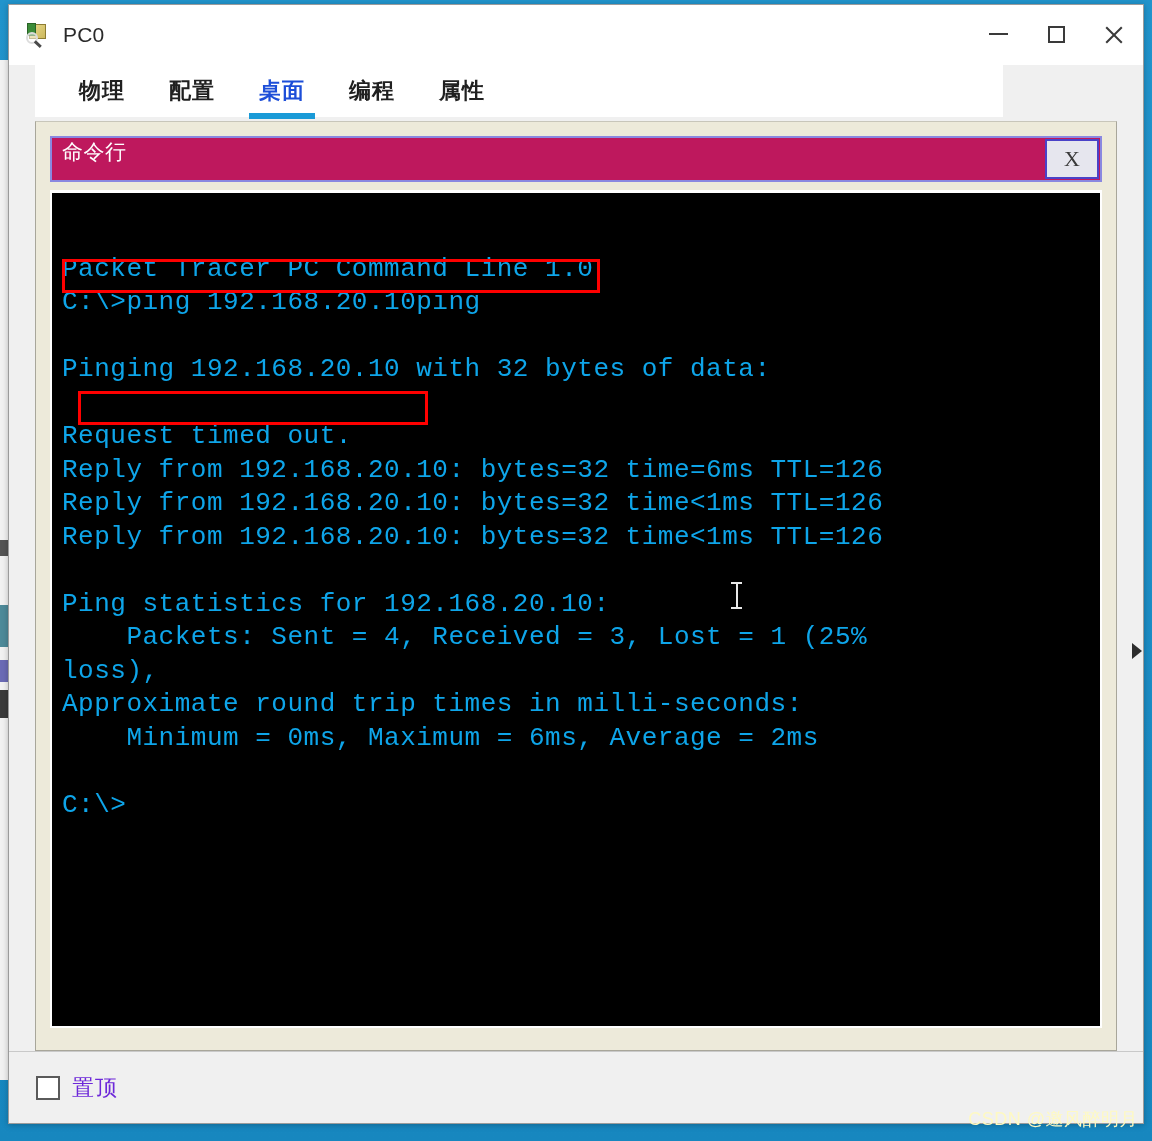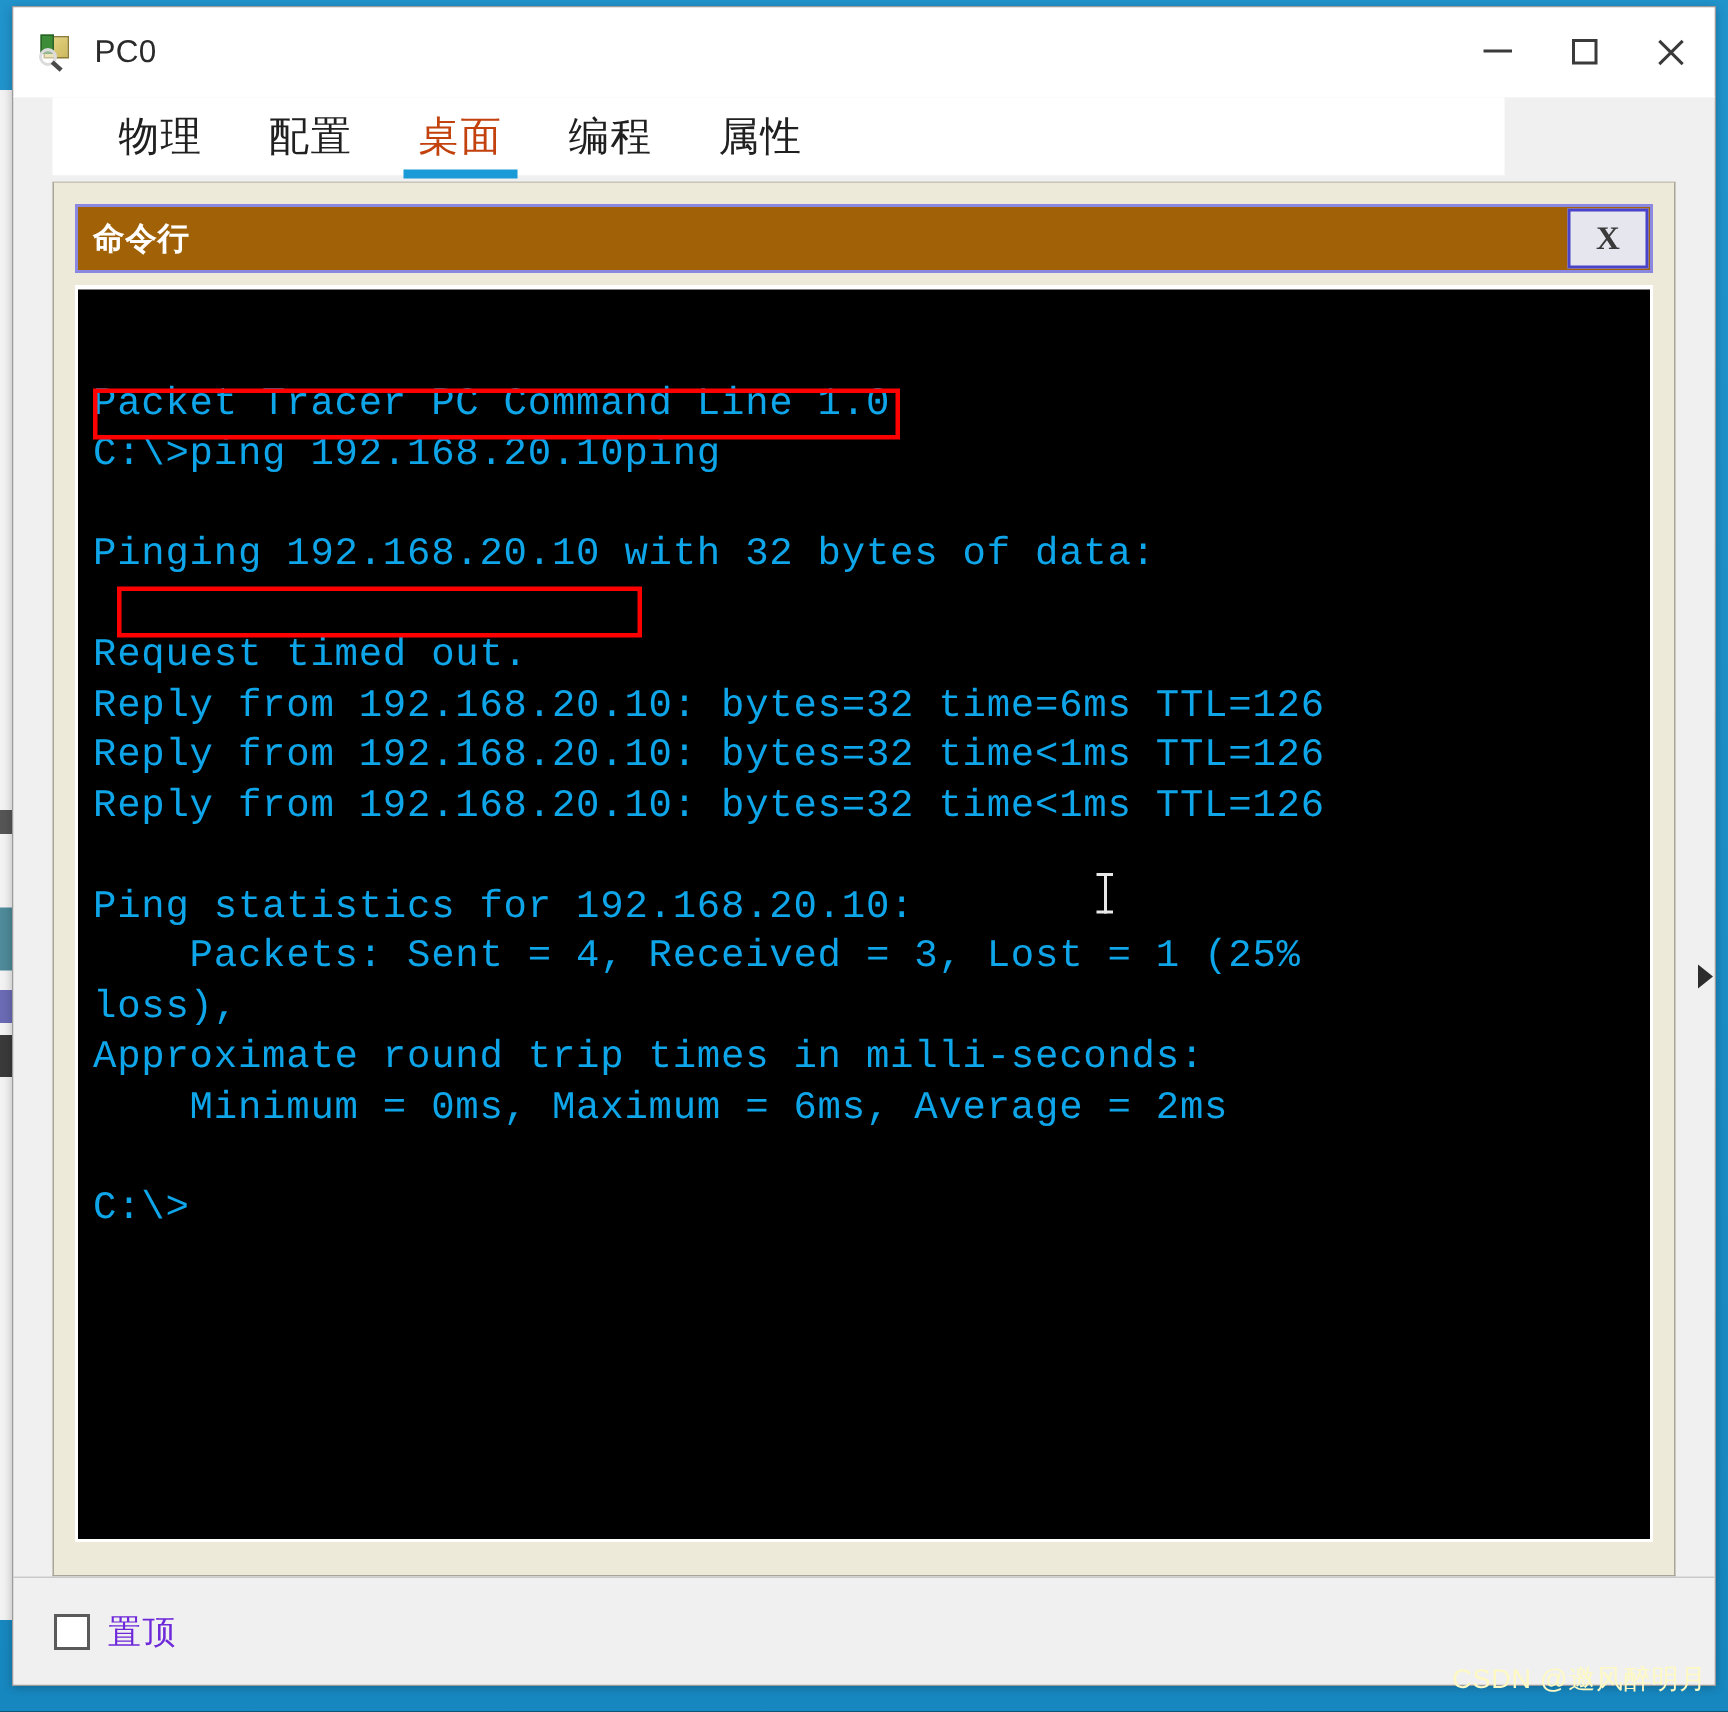--- a/index.html
+++ b/index.html
@@ -146,26 +146,27 @@
     background: #ffffff;
     display: flex;
     align-items: stretch;
     padding-left: 22px;
   }
   .tab {
     position: relative;
     display: flex;
     align-items: center;
     padding: 0 22px;
-    font-size: 27px;
+    font-size: 22px;
     color: #202020;
     cursor: pointer;
     letter-spacing: 1px;
-  }
-  .tab.active { color: #c2410c; }
+    font-weight: bold;
+  }
+  .tab.active { color: #1d4ed8; }
   .tab.active::after {
     content: "";
     position: absolute;
     left: 12px; right: 12px; bottom: -2px;
     height: 6px;
     background: #1a9ad7;
   }
 
   
   #content-area {
@@ -183,26 +184,24 @@
     border-top-color: #c8c6ba;
     padding: 14px 14px 22px 14px;
     display: flex;
     flex-direction: column;
     min-height: 0;
   }
 
   
   #cmd-titlebar {
     flex: 0 0 46px;
-    background: #a16207;
+    background: #be185d;
     border: 2px solid #8a88e0;
     display: flex;
-    align-items: center;
-    position: relative;
-    font-weight: bold;
+    position: relative;
   }
   #cmd-title-text {
     color: #ffffff;
     font-size: 21px;
     margin-left: 10px;
     letter-spacing: .5px;
   }
   #cmd-close-btn {
     position: absolute;
     right: 1px; top: 1px;

